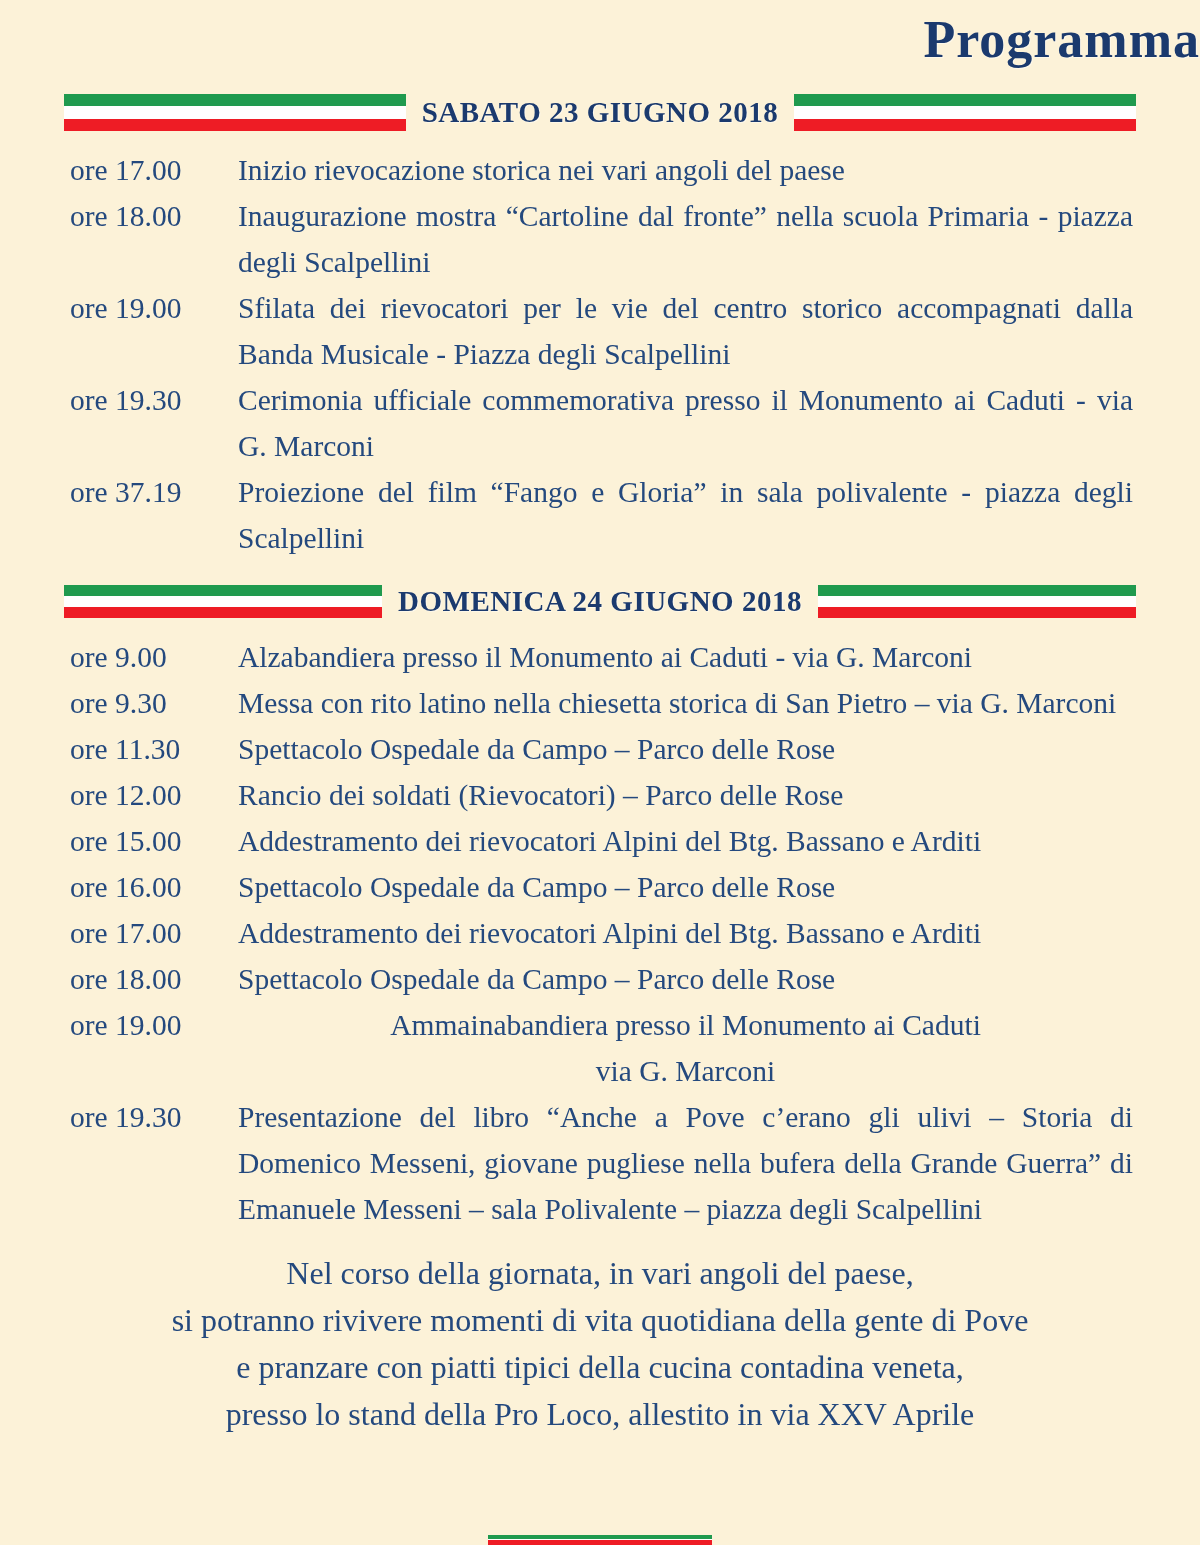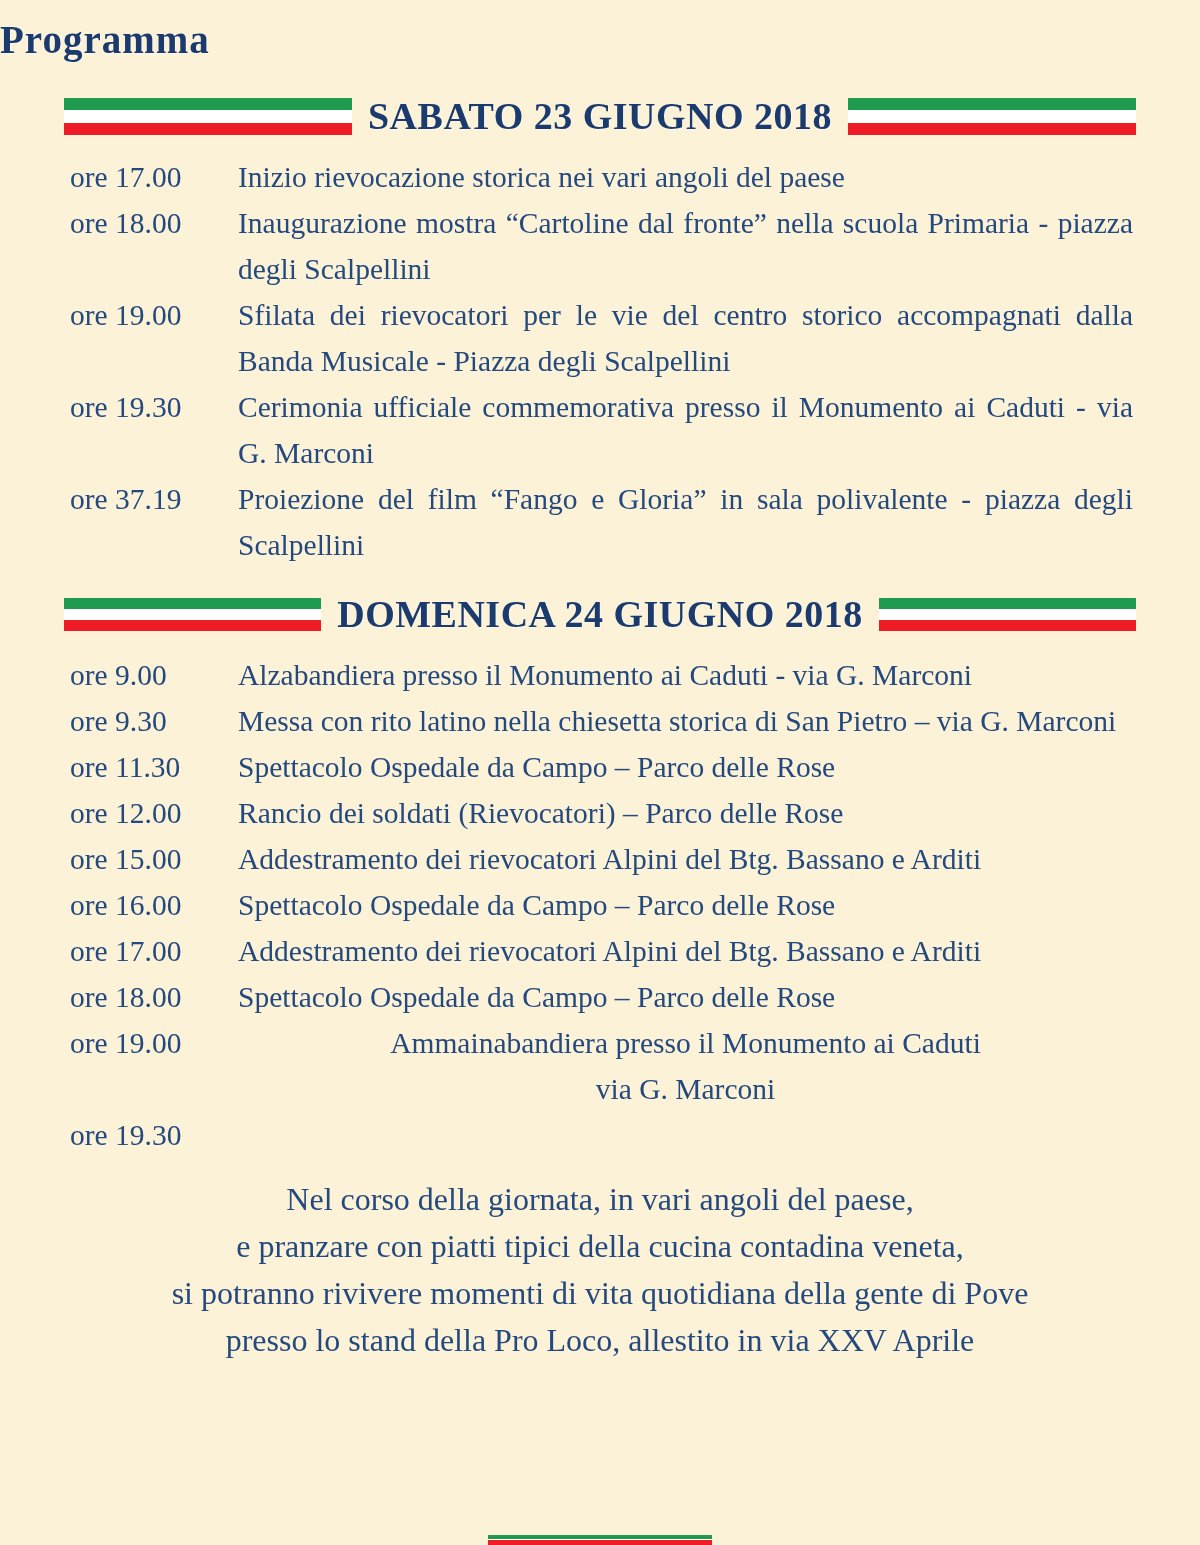--- a/index.html
+++ b/index.html
@@ -13,22 +13,22 @@
   html,body{margin:0;padding:0;}
   body{
     width:1200px;height:1545px;
     background:var(--page-bg,#fcf2d8);
     font-family:"Liberation Serif", serif;
     color:var(--ink,#24497e);
     overflow:hidden;
     position:relative;
   }
   .page-title{
-    text-align:left;
-    font-size:39px;
+    text-align:right;
+    font-size:52px;
     font-weight:bold;
     color:var(--heading-ink,#1b3a6e);
     letter-spacing:1px;
     padding-top:12px;
     line-height:56px;
     text-shadow:1px 1px 0 rgba(255,255,255,.45);
   }
   .section-header{
     display:flex;align-items:center;
     margin:26px 64px 0 64px;gap:16px;
@@ -36,21 +36,21 @@
   .section-header.second{margin-top:24px;}
   .flag-stripe{
     flex:1 1 0;height:37px;min-width:60px;
     background:linear-gradient(to bottom,
       var(--flag-green,#1f9a4e) 0 33.4%,
       var(--flag-white,#ffffff) 33.4% 66.7%,
       var(--flag-red,#ee1c25) 66.7% 100%);
   }
   .section-header.second .flag-stripe{height:33px;}
   .section-title{
-    font-size:38px;font-weight:bold;white-space:nowrap;
+    font-size:29px;font-weight:bold;white-space:nowrap;
     color:var(--heading-ink,#1b3a6e);
     letter-spacing:.5px;
     text-shadow:1px 1px 0 rgba(255,255,255,.45);
   }
   .schedule{
     margin:16px 67px 0 70px;
     font-size:29.5px;line-height:46px;
   }
   .row{display:flex;align-items:flex-start;}
   .time{width:168px;flex:0 0 168px;text-align:left;}
@@ -145,23 +145,24 @@
     <div class="time">ore 18.00</div>
     <div class="desc">Spettacolo Ospedale da Campo – Parco delle Rose</div>
   </div>
   <div class="row">
     <div class="time">ore 19.00</div>
     <div class="desc preline">Ammainabandiera presso il Monumento ai Caduti
 via G. Marconi</div>
   </div>
   <div class="row">
     <div class="time">ore 19.30</div>
+    <div class="desc">Presentazione del libro “Anche a Pove c’erano gli ulivi – Storia di Domenico Messeni, giovane pugliese nella bufera della Grande Guerra” di Emanuele Messeni – sala Polivalente – piazza degli Scalpellini</div>
   </div>
 </div>
 
 <div class="footer">
   <span class="line">Nel corso della giornata, in vari angoli del paese,</span>
+  <span class="line">si potranno rivivere momenti di vita quotidiana della gente di Pove</span>
   <span class="line">e pranzare con piatti tipici della cucina contadina veneta,</span>
-  <span class="line">si potranno rivivere momenti di vita quotidiana della gente di Pove</span>
   <span class="line">presso lo stand della Pro Loco, allestito in via XXV Aprile</span>
 </div>
 
 <div class="bottom-flag"></div>
 
 </body></html>

